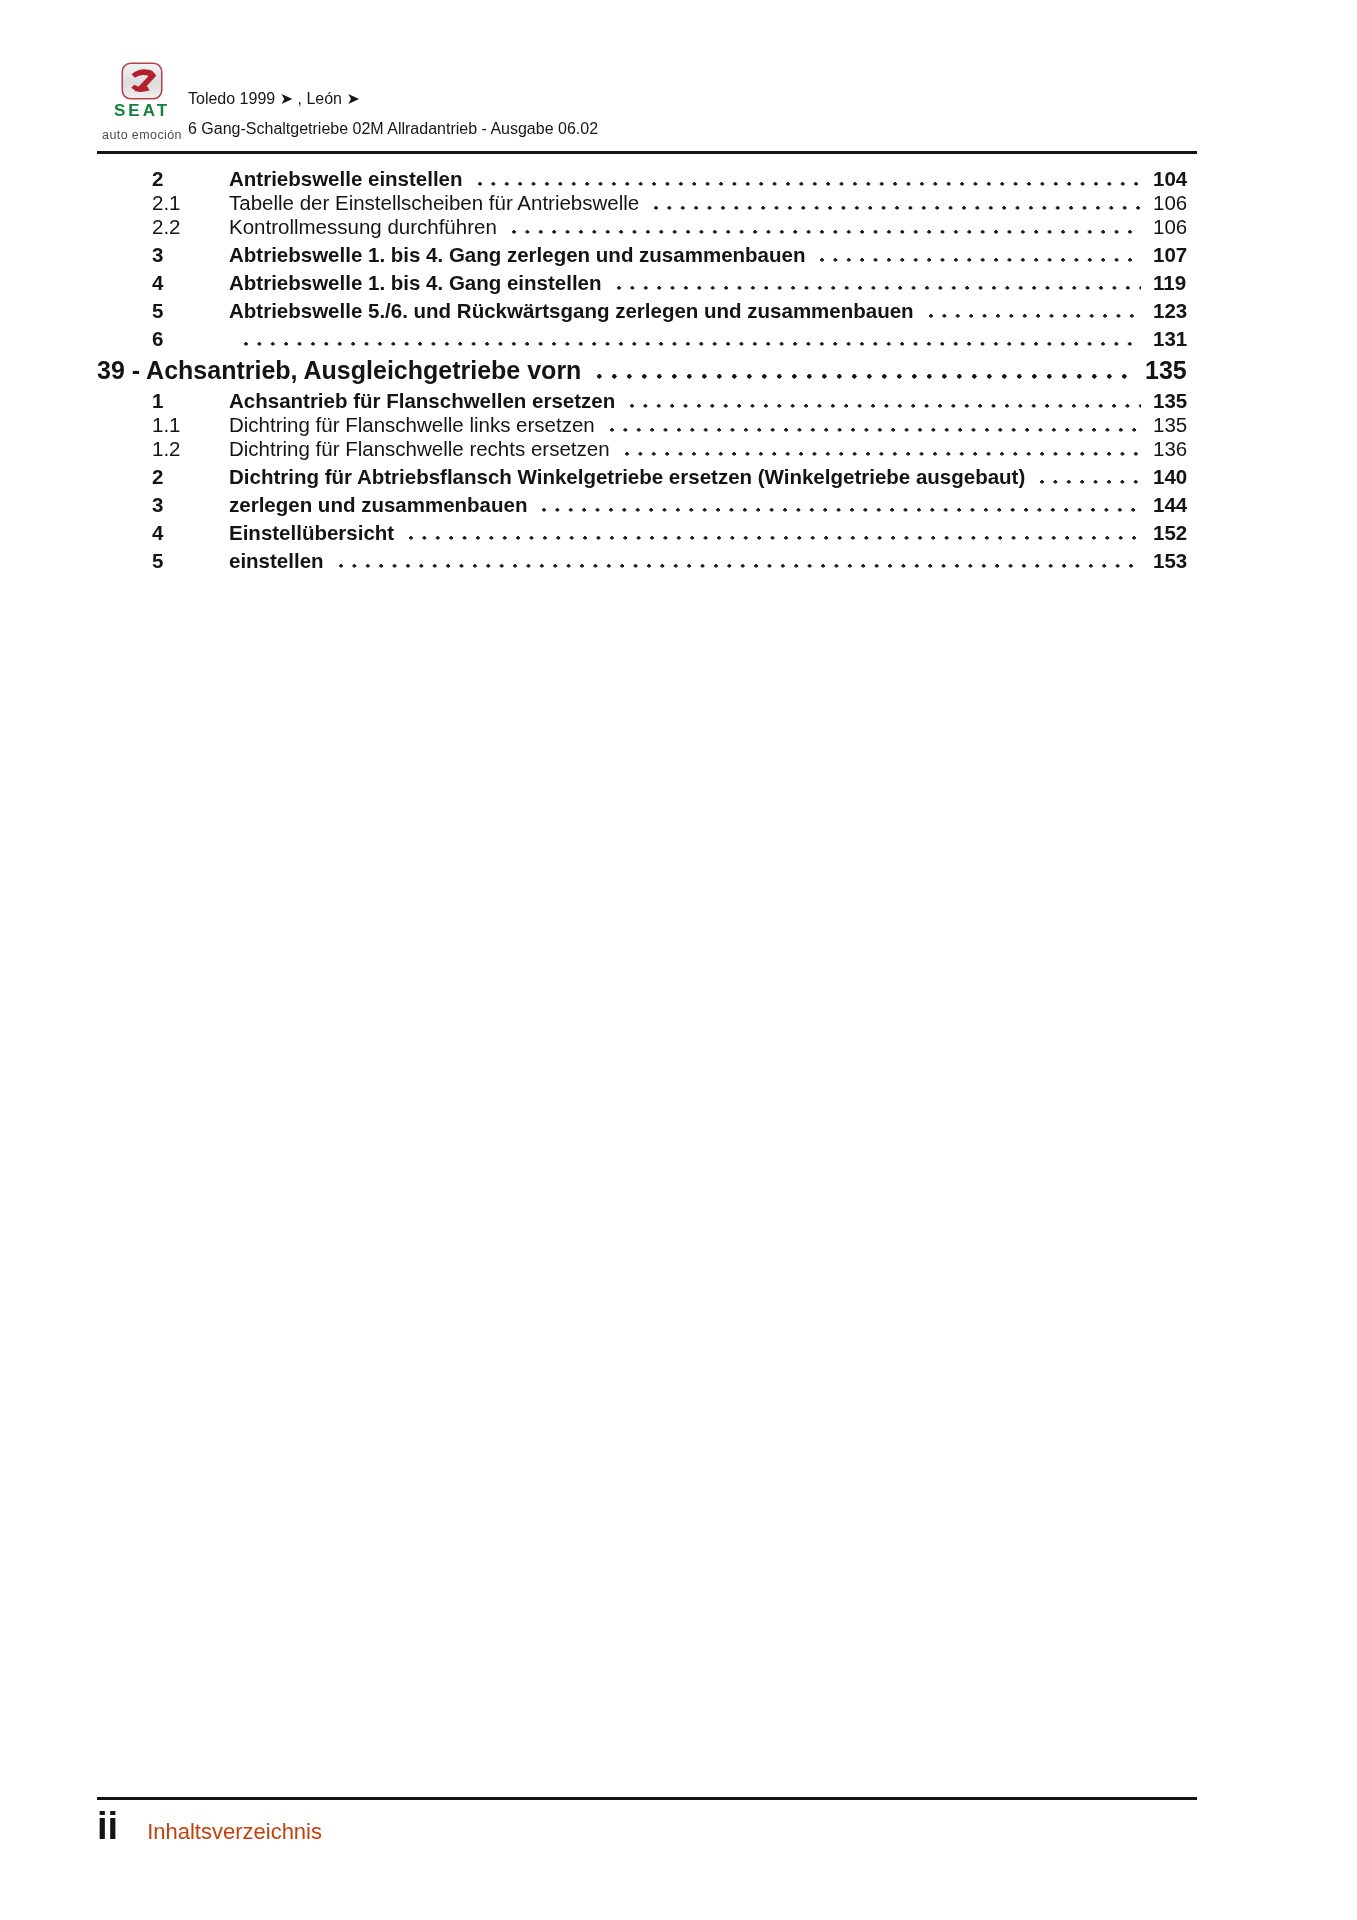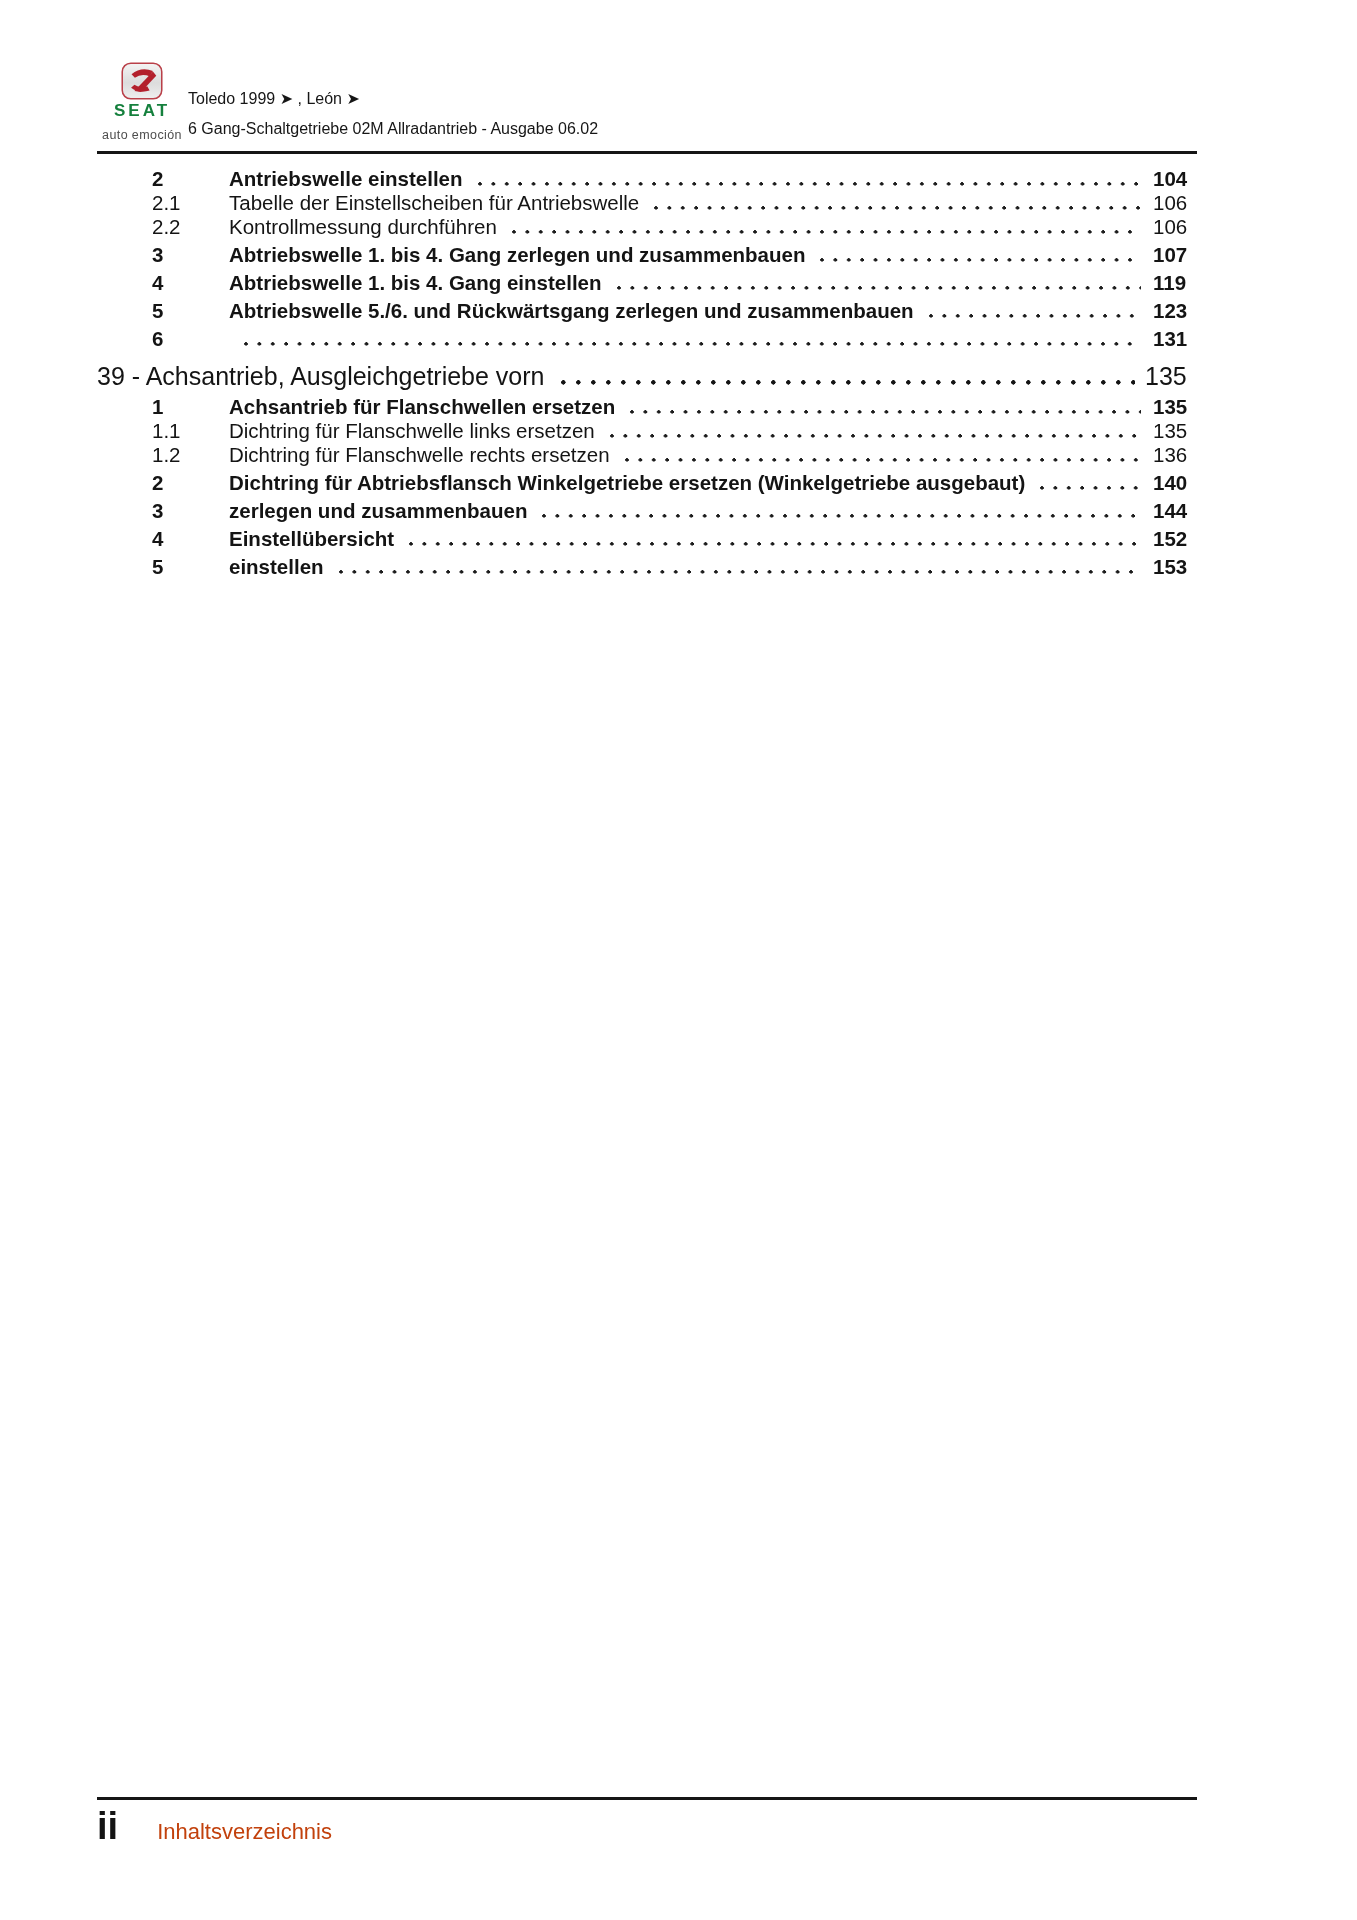--- a/index.html
+++ b/index.html
@@ -24,30 +24,30 @@
   .row .title{flex:none;white-space:nowrap;}
   .dots{
     flex:1;align-self:stretch;margin:0 12px 0 15px;
     background-image:radial-gradient(circle at 2px 2px,#1c1c1c 1.55px,rgba(0,0,0,0) 1.95px);
     background-size:13.4px 4.2px;background-repeat:repeat-x;
     background-position:left 0 bottom 5px;
   }
   .row .pg{flex:none;min-width:44px;text-align:left;}
   .lvl1{font-weight:bold;margin-top:4px;}
   .lvl2{font-weight:normal;}
-  .chapter{font-weight:normal;font-size:25px;height:32px;margin-top:8px;padding-left:0;}
+  .chapter{font-weight:bold;font-size:25px;height:32px;margin-top:2px;padding-left:0;}
   .chapter .dots{
     margin:0 10px 0 16px;
     background-image:radial-gradient(circle at 2.4px 2.4px,#141414 2px,rgba(0,0,0,0) 2.4px);
     background-size:15px 5px;background-position:left 0 bottom 6px;
   }
   .chapter .pg{min-width:52px;}
   
   .frule{top:1797px;}
-  .footer{position:absolute;left:97px;top:1806px;display:flex;align-items:baseline;gap:39px;}
+  .footer{position:absolute;left:97px;top:1806px;display:flex;align-items:baseline;gap:29px;}
   .fpage{font-size:38px;font-weight:bold;line-height:1.1;}
   .flabel{font-size:22px;color:#c2410c;}
 </style>
 </head>
 <body>
 
 <div class="logo">
   <svg class="badge" viewBox="0 0 44 40" xmlns="http://www.w3.org/2000/svg">
     <defs>
       <linearGradient id="sg" x1="0" y1="0" x2="0" y2="1">

